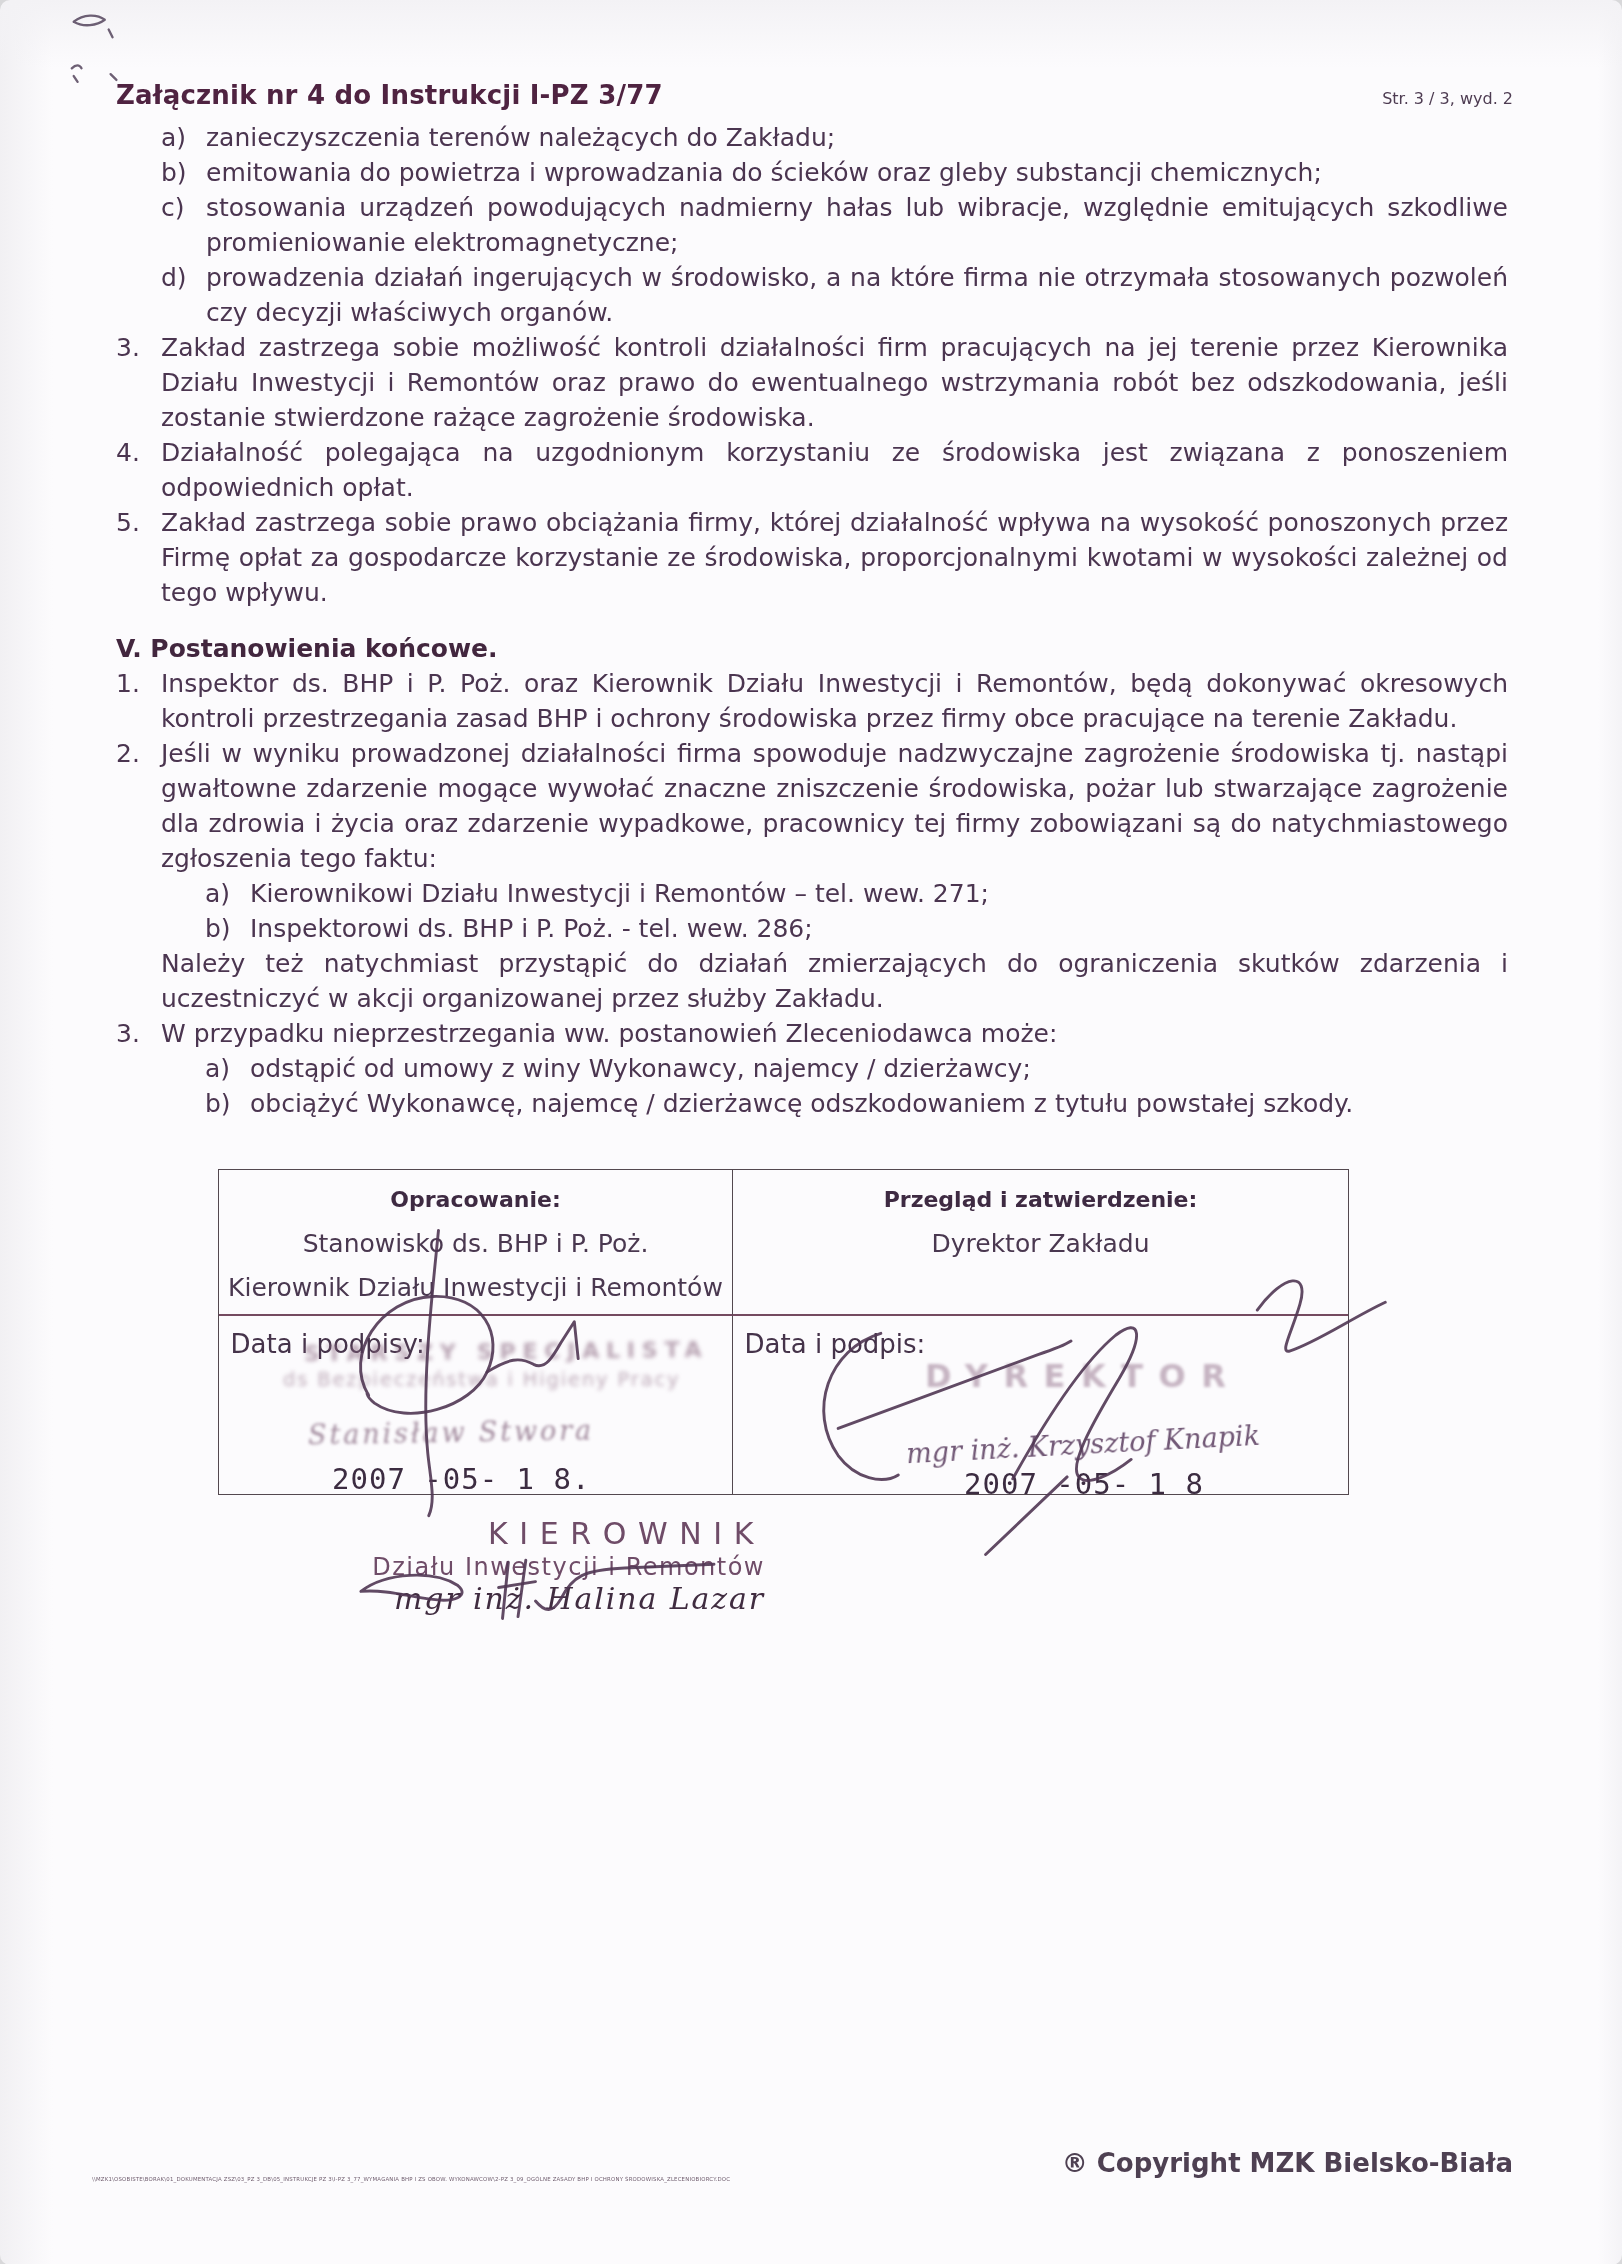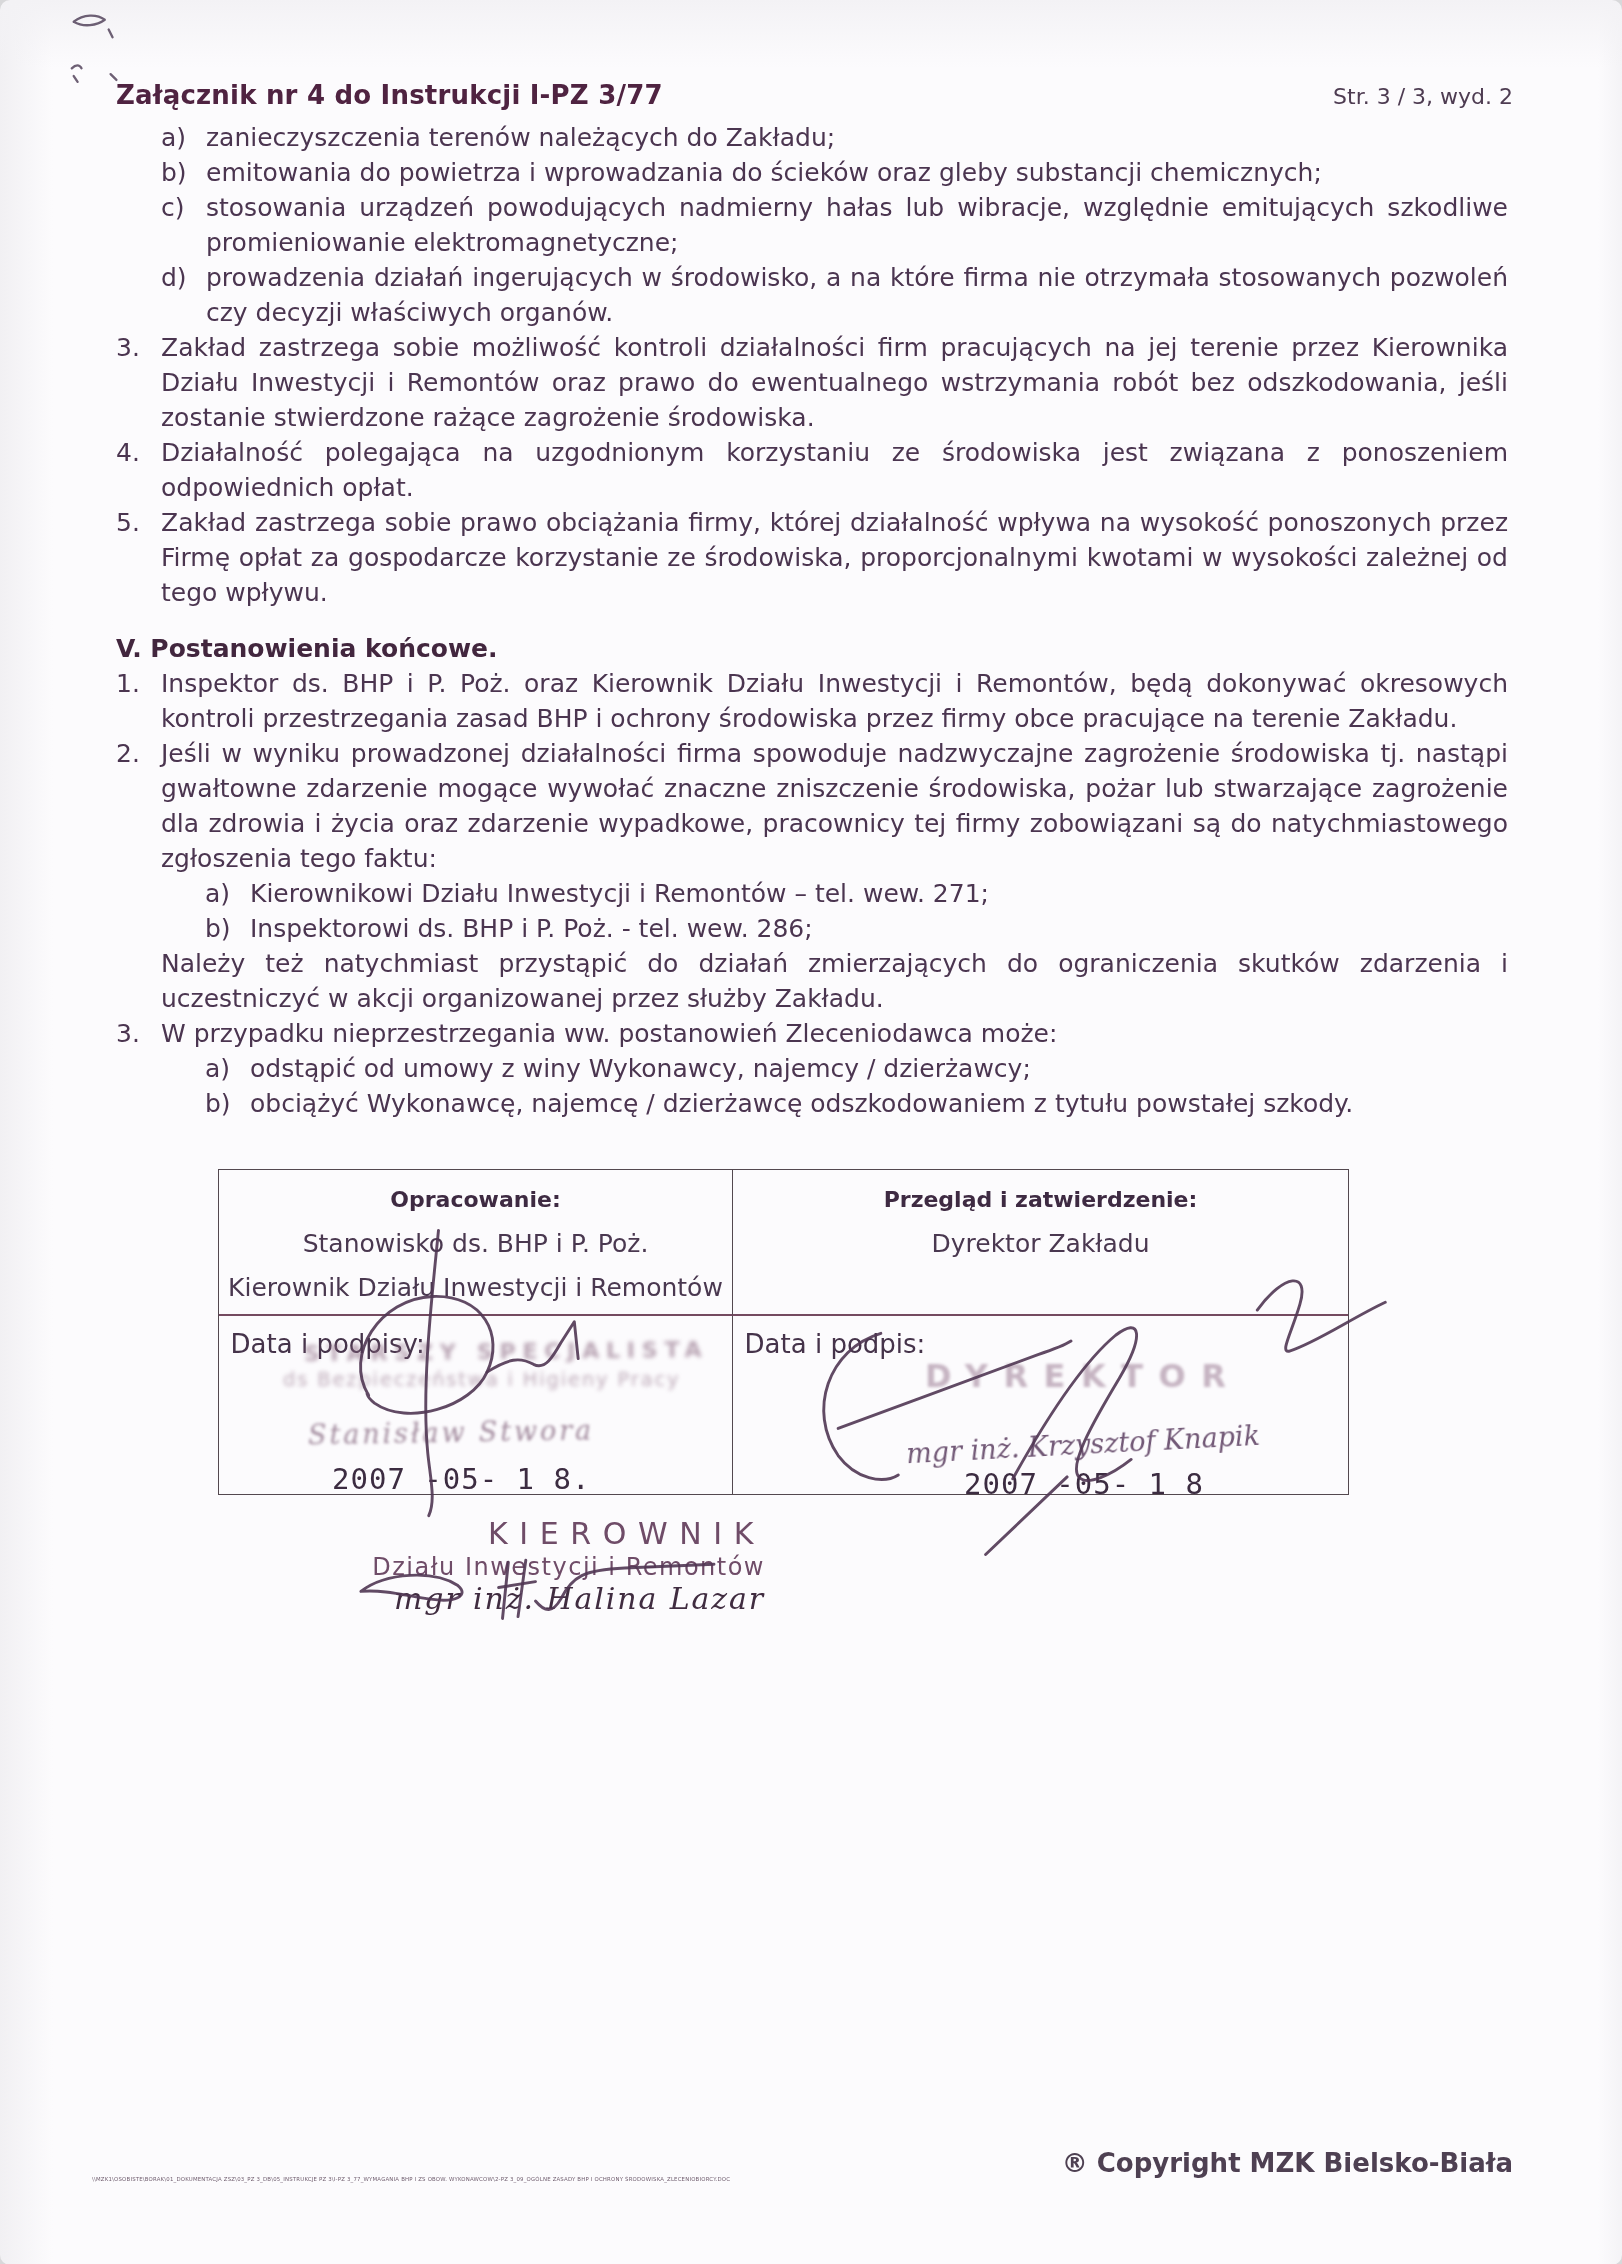--- a/index.html
+++ b/index.html
@@ -10,21 +10,21 @@
       linear-gradient(90deg, #f1f0f3 0px, rgba(241,240,243,0) 53px),
       linear-gradient(270deg, #f4f3f6 0px, rgba(244,243,246,0) 24px),
       #fcfbfd;
     font-family:"DejaVu Sans","Liberation Sans",sans-serif;
     color:#4b3550; overflow:hidden;border-radius:10px;
   }
   
   .doc-header { position:absolute; left:116px; top:80px; width:1397px;
     display:flex; justify-content:space-between; align-items:baseline; }
   .doc-title { font-weight:bold; font-size:26px; color:#4f2341; letter-spacing:0.2px; }
-  .page-info { font-size:22px; color:#4e3c52; }
+  .page-info { font-size:16px; color:#4e3c52; }
 
   
   .body-text { position:absolute; left:116px; top:120px; width:1392px;
     font-size:25px; line-height:35px; }
   .li { display:flex; }
   .indent1 { margin-left:45px; }
   .marker { flex:0 0 45px; }
   .t { flex:1; text-align:justify; }
   .t.nojust { text-align:left; }
   .v-heading { font-weight:bold; color:#42263e; margin-top:21.3px; }

